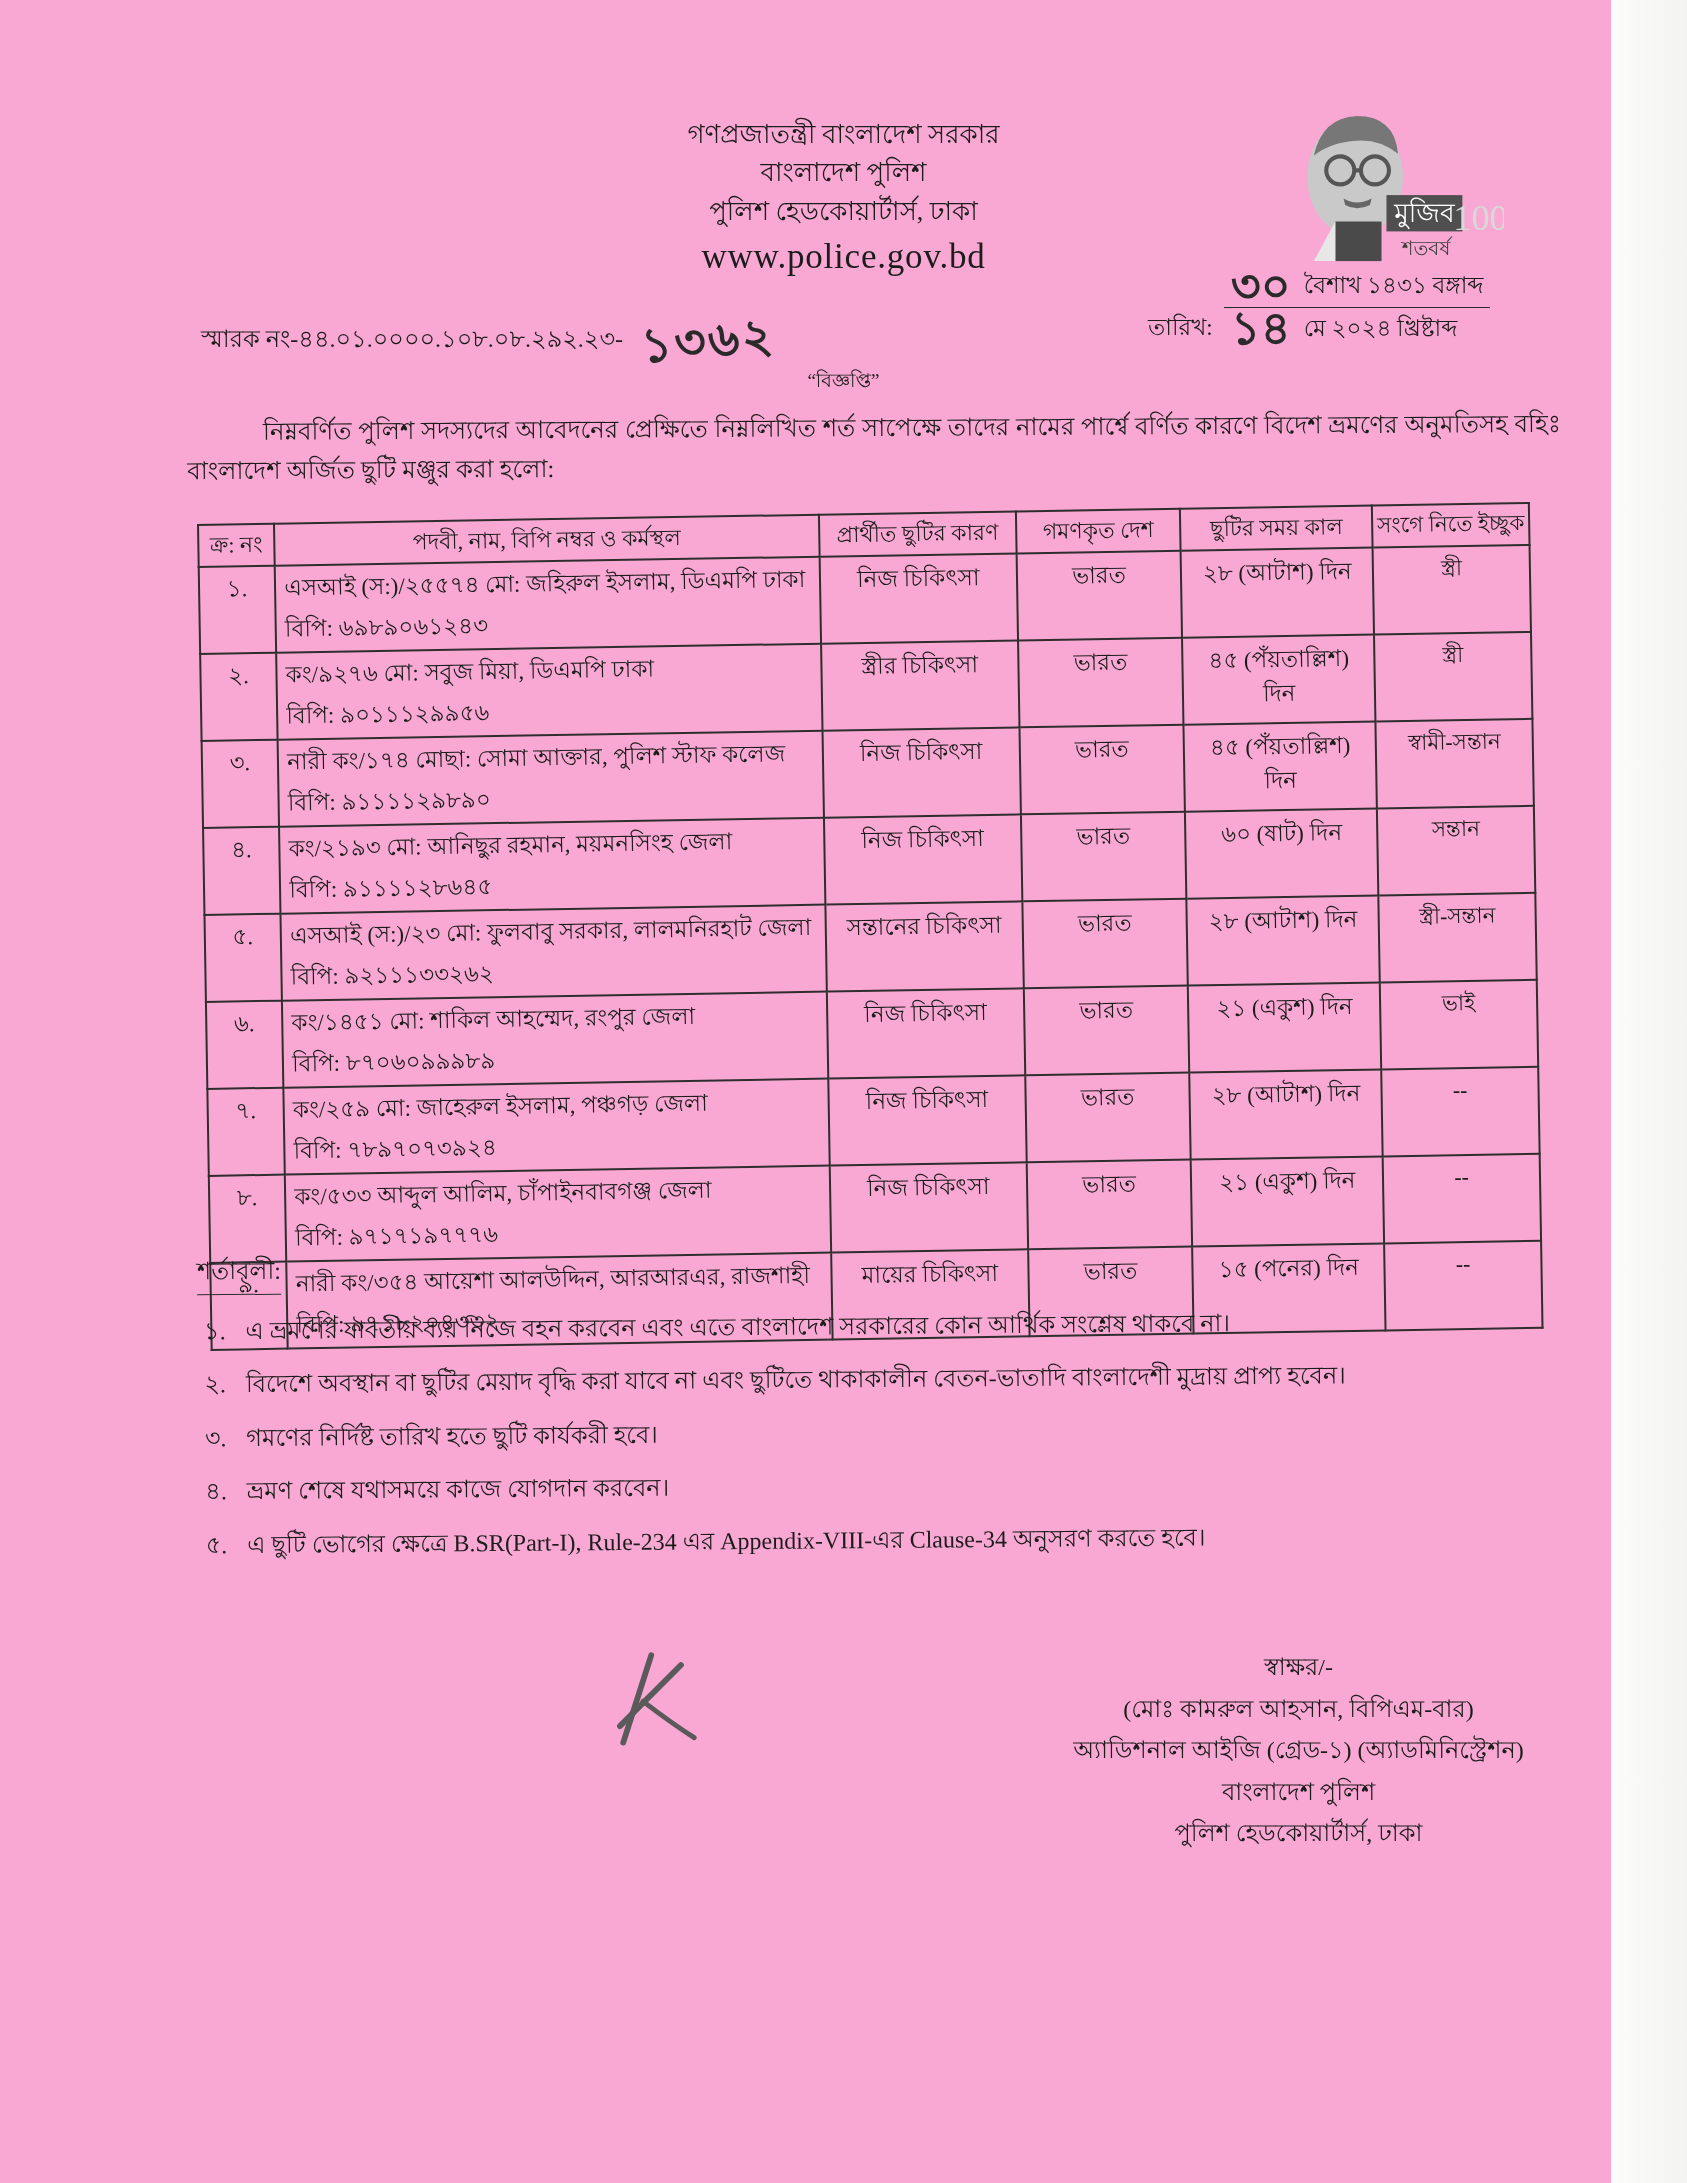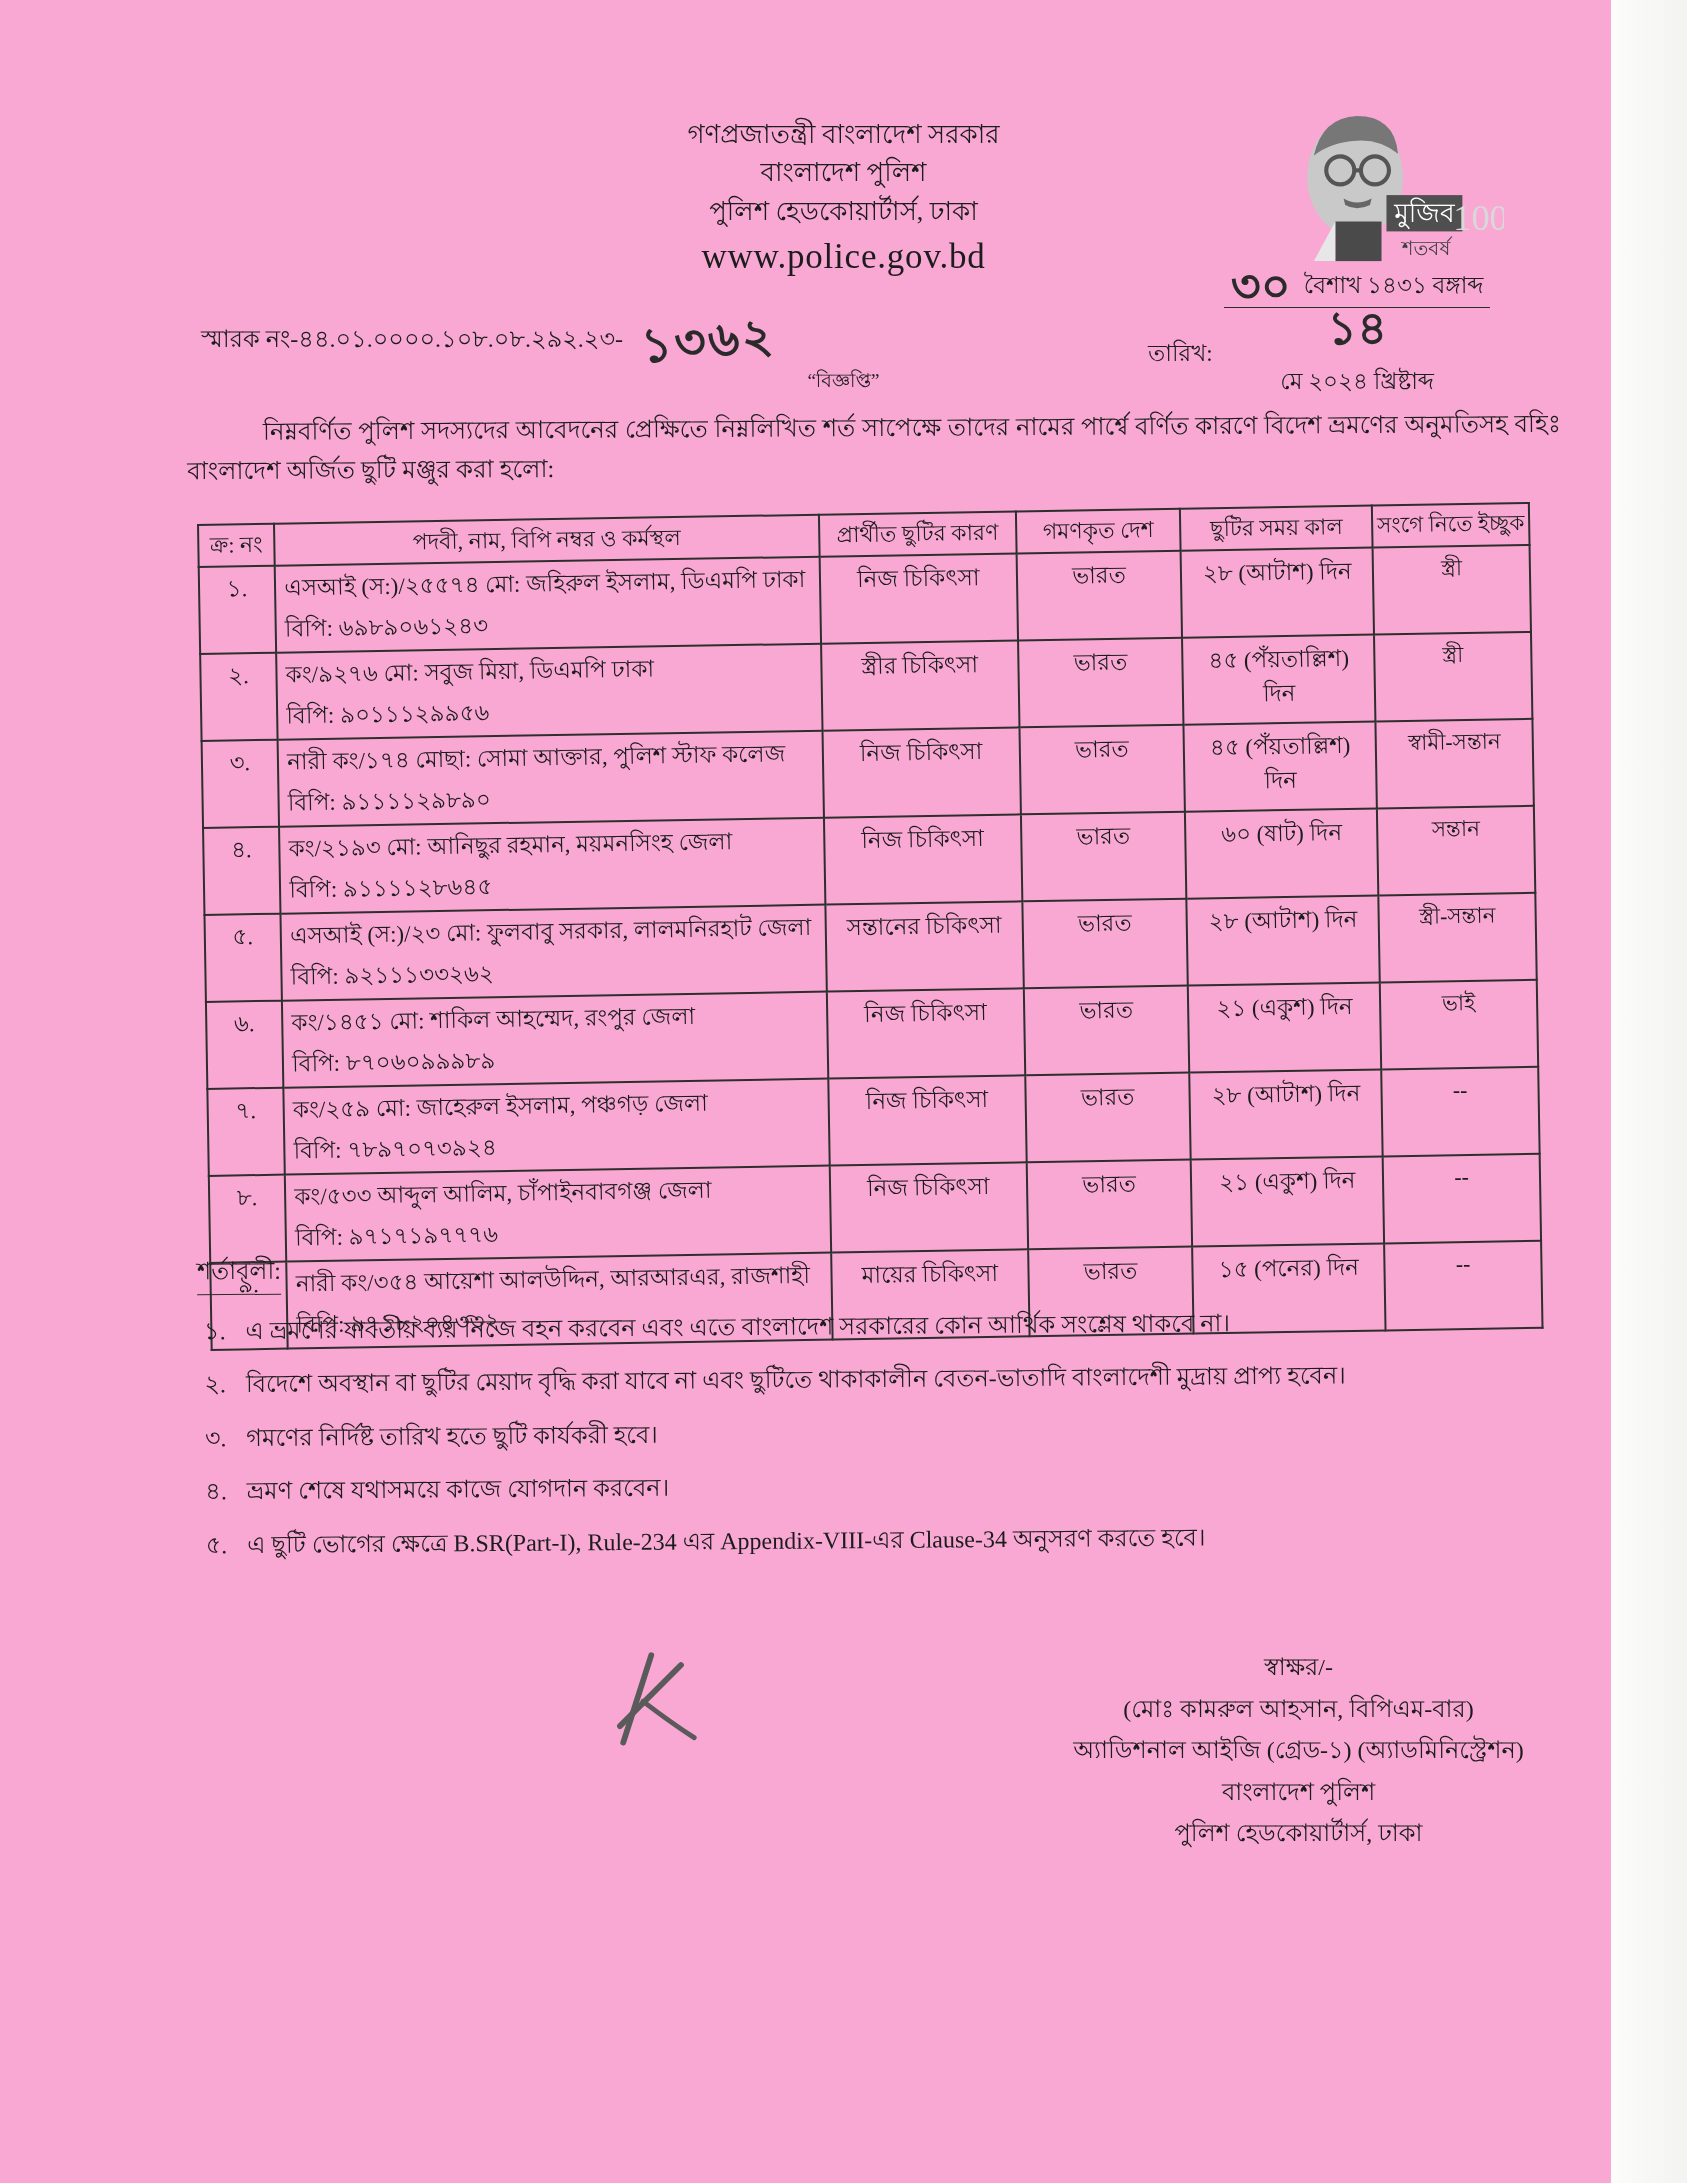--- a/index.html
+++ b/index.html
@@ -30,21 +30,21 @@
   .handwriting {
     font-weight:700; color:#2a2a2a;
     display:inline-block;
   }
   .memo-line .handwriting { font-size:48px; transform:rotate(-5deg); margin-left:18px; vertical-align:-10px; letter-spacing:2.5px; }
   .date-block { position:absolute; top:266px; left:1148px; display:flex; align-items:center; font-size:23px; }
   .date-label { margin-right:11.6px; padding-top:41px; }
   .date-frac { display:inline-block; text-align:center; }
   .date-row { display:flex; align-items:center; gap:13.2px; padding:0 6.6px; }
   .date-row .handwriting { font-size:46px; line-height:0.9; }
-  .date-row.bottom { border-top:1.7px solid #2c2c2c;flex-direction:column; }
+  .date-row.bottom { border-top:1.7px solid #2c2c2c; }
   
   .notice-title { position:absolute; top:366px; left:0; width:100%; text-align:center; font-size:19px;font-family:Liberation Serif, serif; }
   .intro { position:absolute; top:409px; left:187px; width:1374px; font-size:24.4px;
            line-height:1.58; text-align:justify; text-indent:76px; transform:rotate(-0.35deg); }
   
   table.leave-table {
     position:absolute; top:524px; left:197px; width:1333px;
     border-collapse:collapse; font-size:23px;
     transform:rotate(-0.95deg); transform-origin:0 0;
   }

